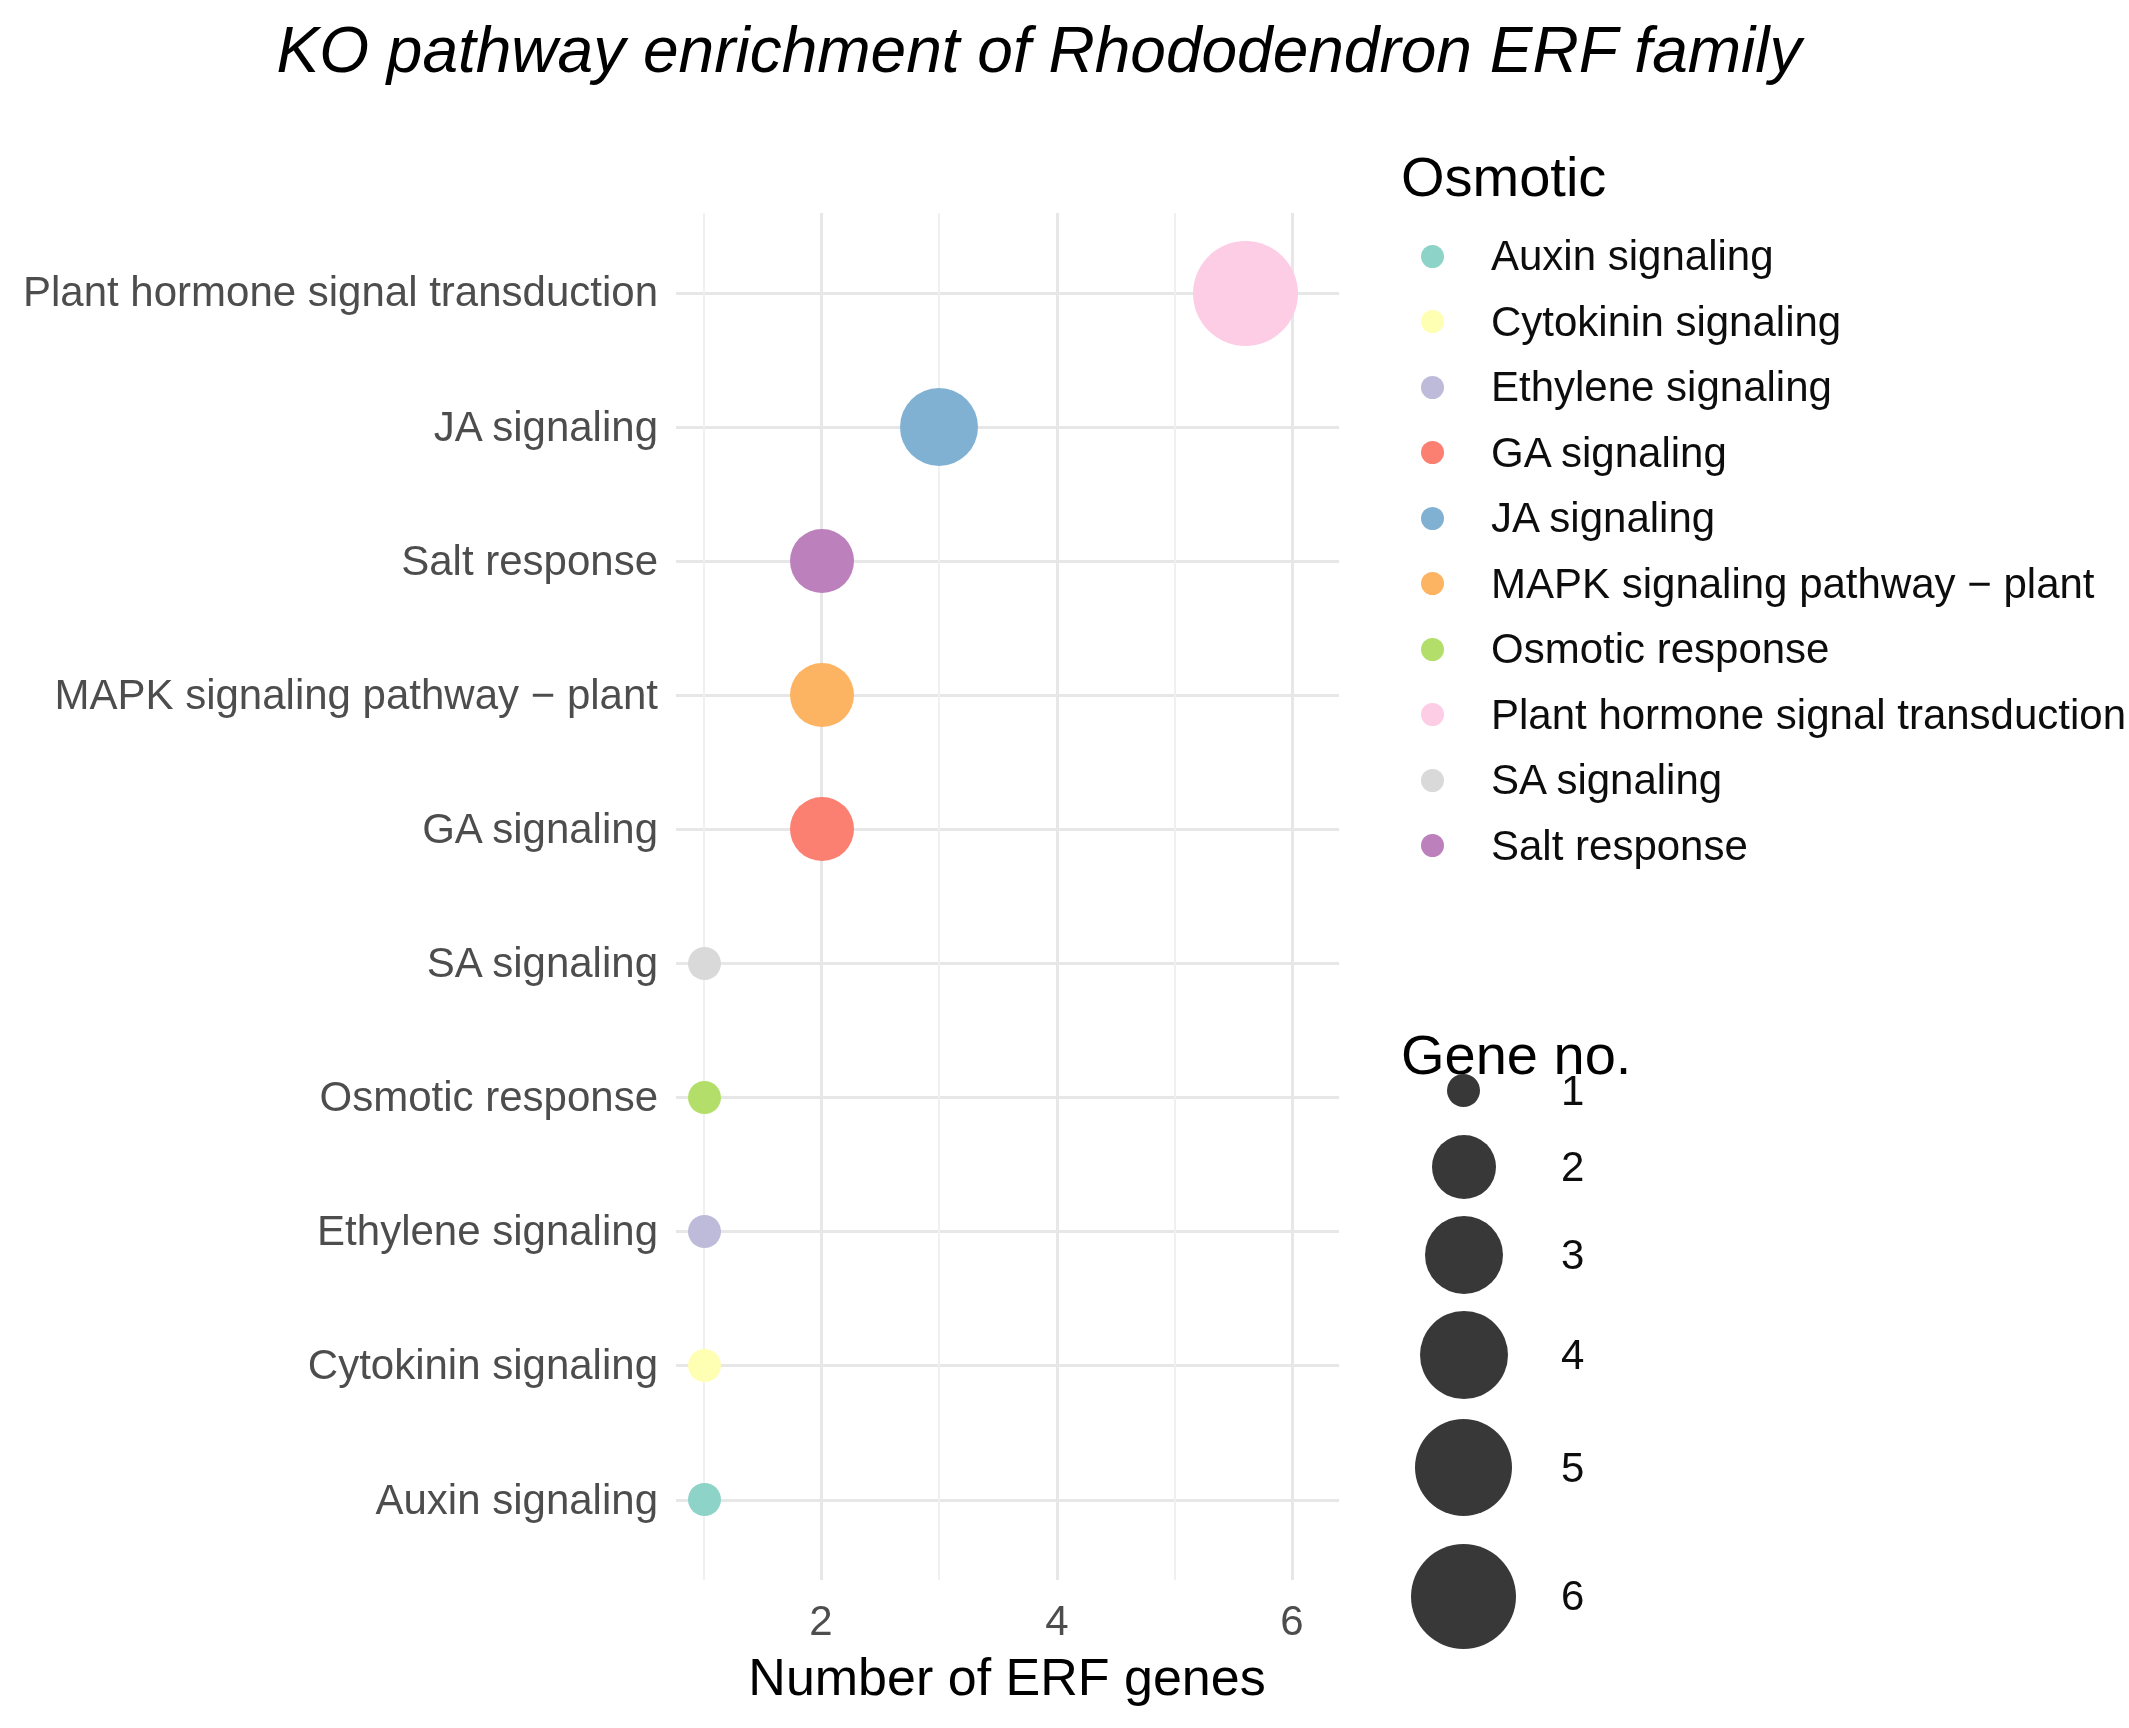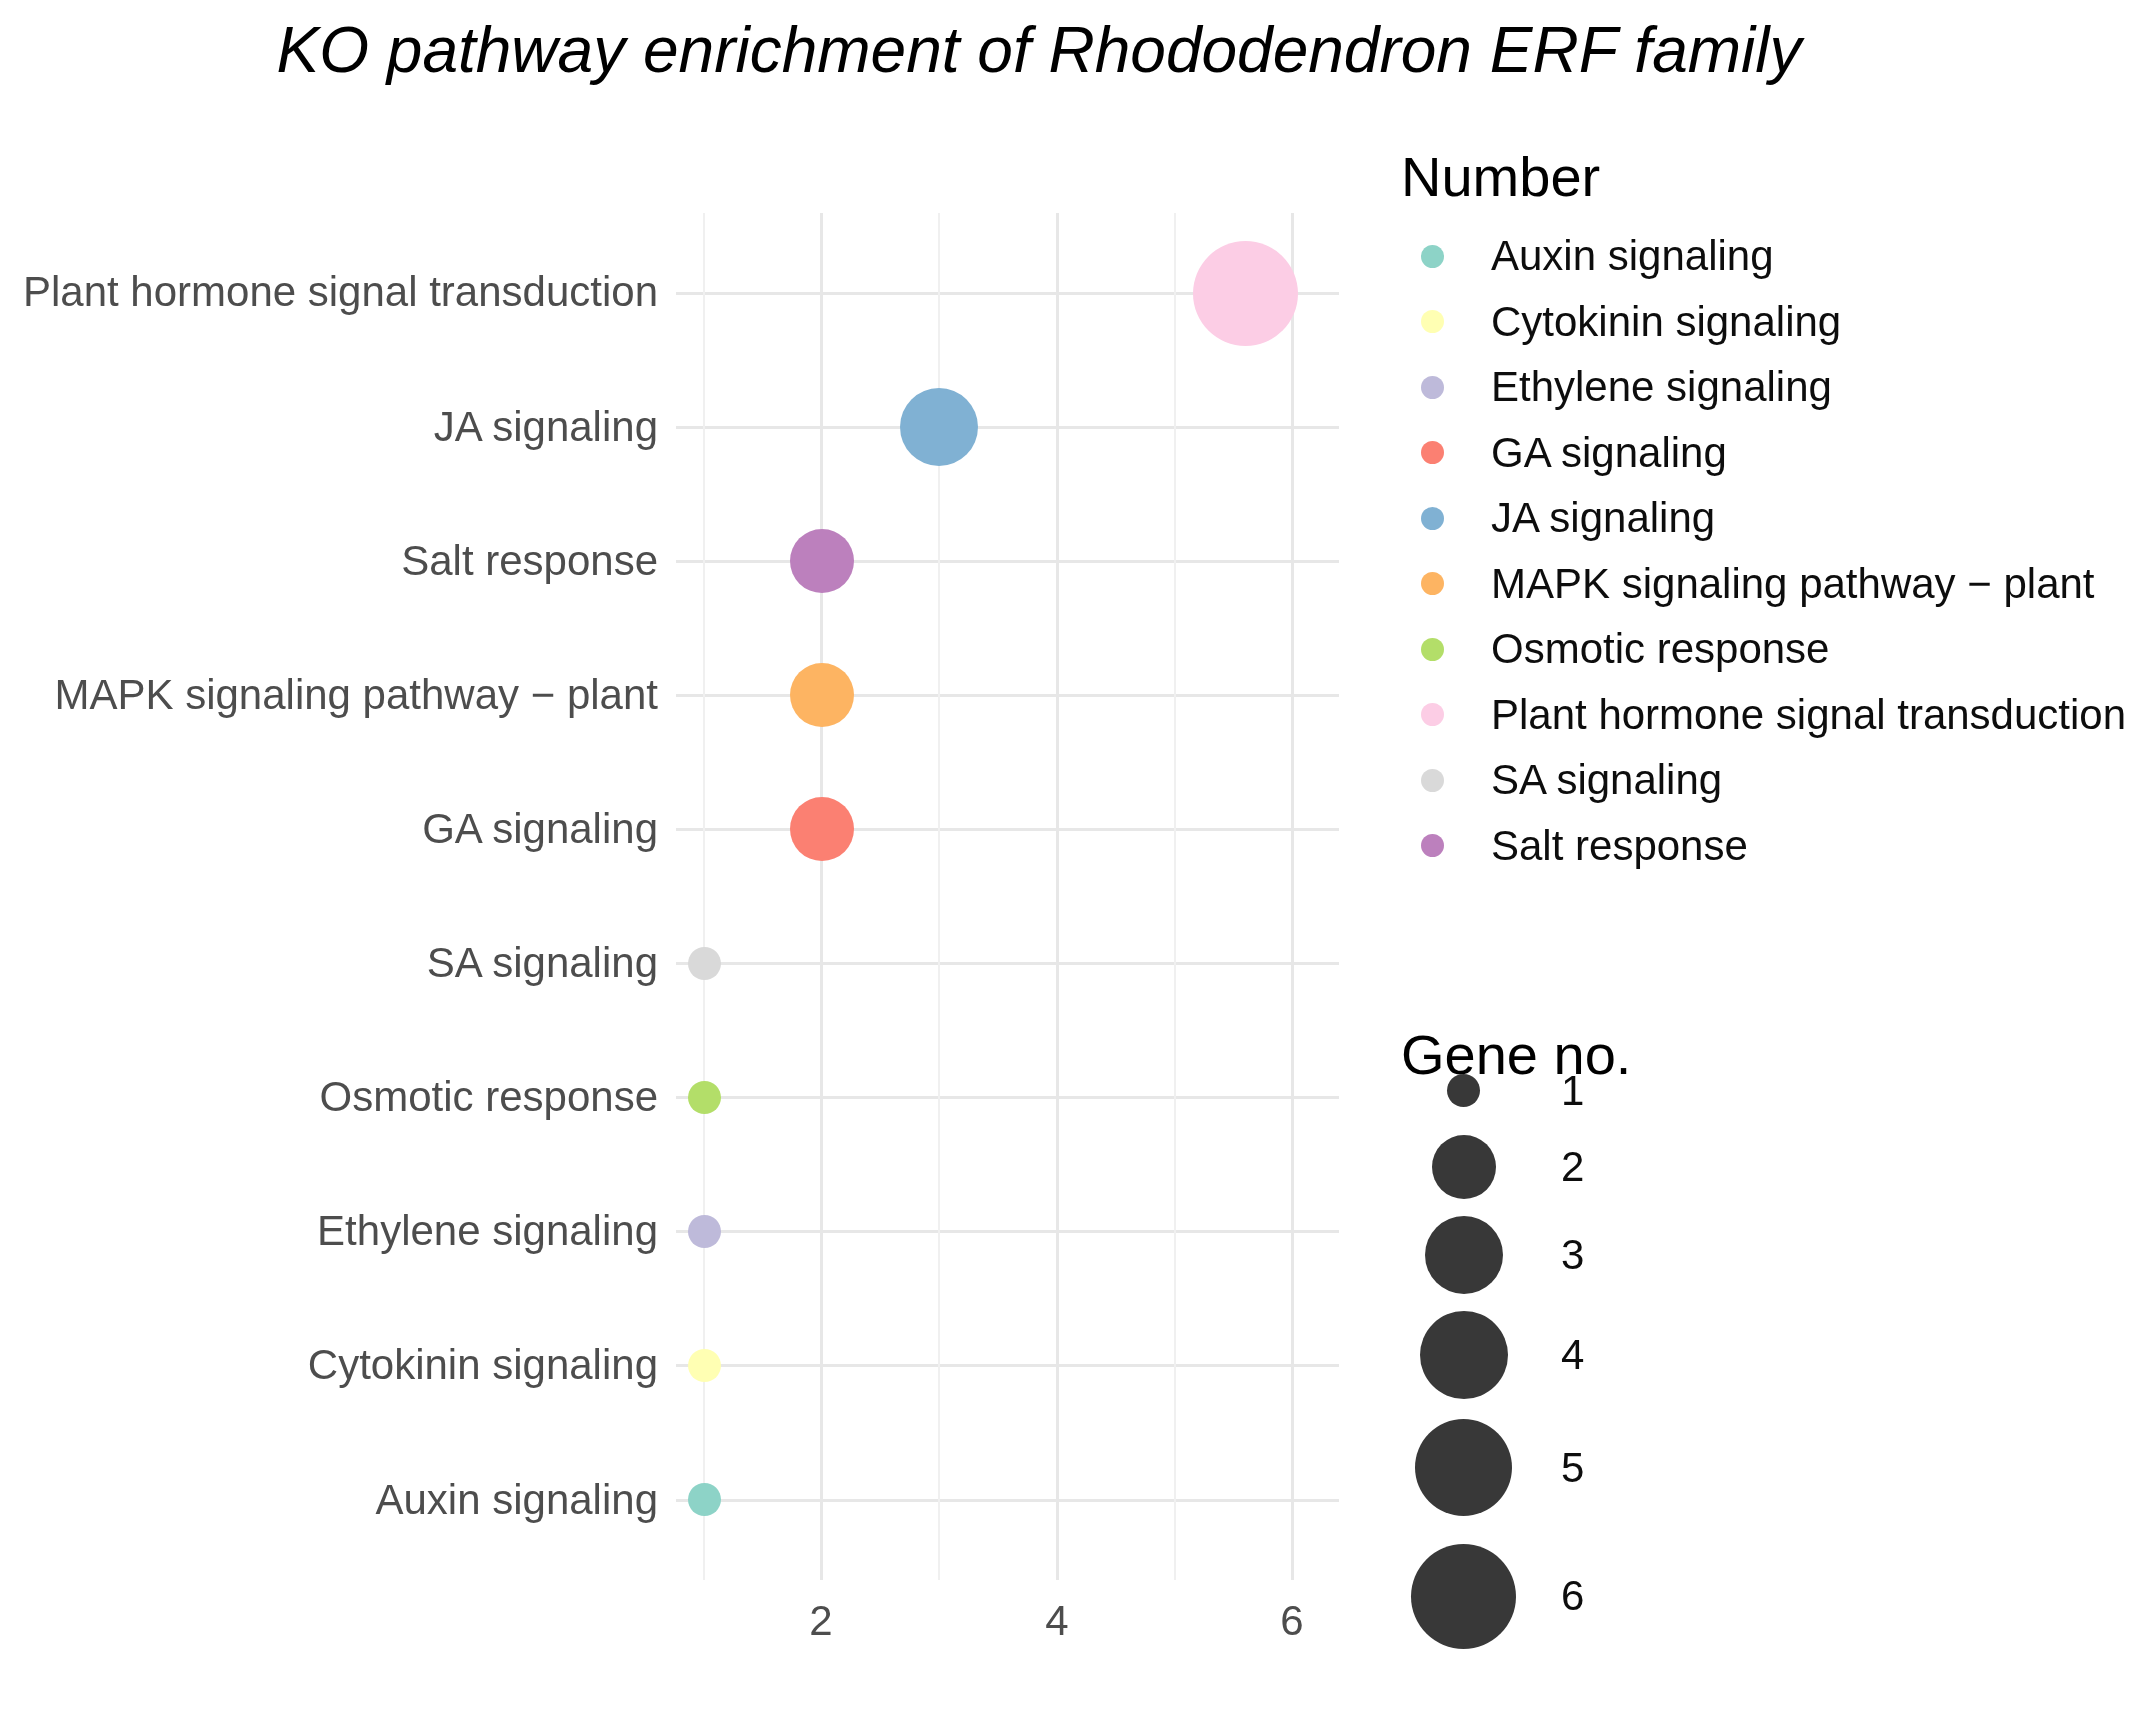--- a/index.html
+++ b/index.html
@@ -106,23 +106,24 @@
       <div class="y-label" style="left: 0px; width: 658px; top: 1231px;">Ethylene signaling</div>
       <div class="y-label" style="left: 0px; width: 658px; top: 1365px;">Cytokinin signaling</div>
       <div class="y-label" style="left: 0px; width: 658px; top: 1500px;">Auxin signaling</div>
     </div>
   <div id="x-axis">
       <div class="x-tick-label" style="left: 821px; top: 1600px;">2</div>
       <div class="x-tick-label" style="left: 1057px; top: 1600px;">4</div>
       <div class="x-tick-label" style="left: 1292px; top: 1600px;">6</div>
     </div>
 
+  <div class="x-axis-title" style="left:1007px;top:1651px;">Number of ERF genes</div>
 
   <div id="legend-pathway">
-    <div class="legend-title" style="left:1401px;top:148px;">Number</div>
+    <div class="legend-title" style="left:1401px;top:148px;">Osmotic</div>
   <div class="legend-key-dot" style="width: 23px; height: 23px; background: rgb(141, 211, 199); left: 1421px; top: 245px;"></div>
       <div class="legend-item-label" style="left: 1491px; top: 256px;">Auxin signaling</div>
       <div class="legend-key-dot" style="width: 23px; height: 23px; background: rgb(255, 255, 179); left: 1421px; top: 310px;"></div>
       <div class="legend-item-label" style="left: 1491px; top: 322px;">Cytokinin signaling</div>
       <div class="legend-key-dot" style="width: 23px; height: 23px; background: rgb(190, 186, 218); left: 1421px; top: 376px;"></div>
       <div class="legend-item-label" style="left: 1491px; top: 387px;">Ethylene signaling</div>
       <div class="legend-key-dot" style="width: 23px; height: 23px; background: rgb(251, 128, 114); left: 1421px; top: 441px;"></div>
       <div class="legend-item-label" style="left: 1491px; top: 453px;">GA signaling</div>
       <div class="legend-key-dot" style="width: 23px; height: 23px; background: rgb(128, 177, 211); left: 1421px; top: 507px;"></div>
       <div class="legend-item-label" style="left: 1491px; top: 518px;">JA signaling</div>

